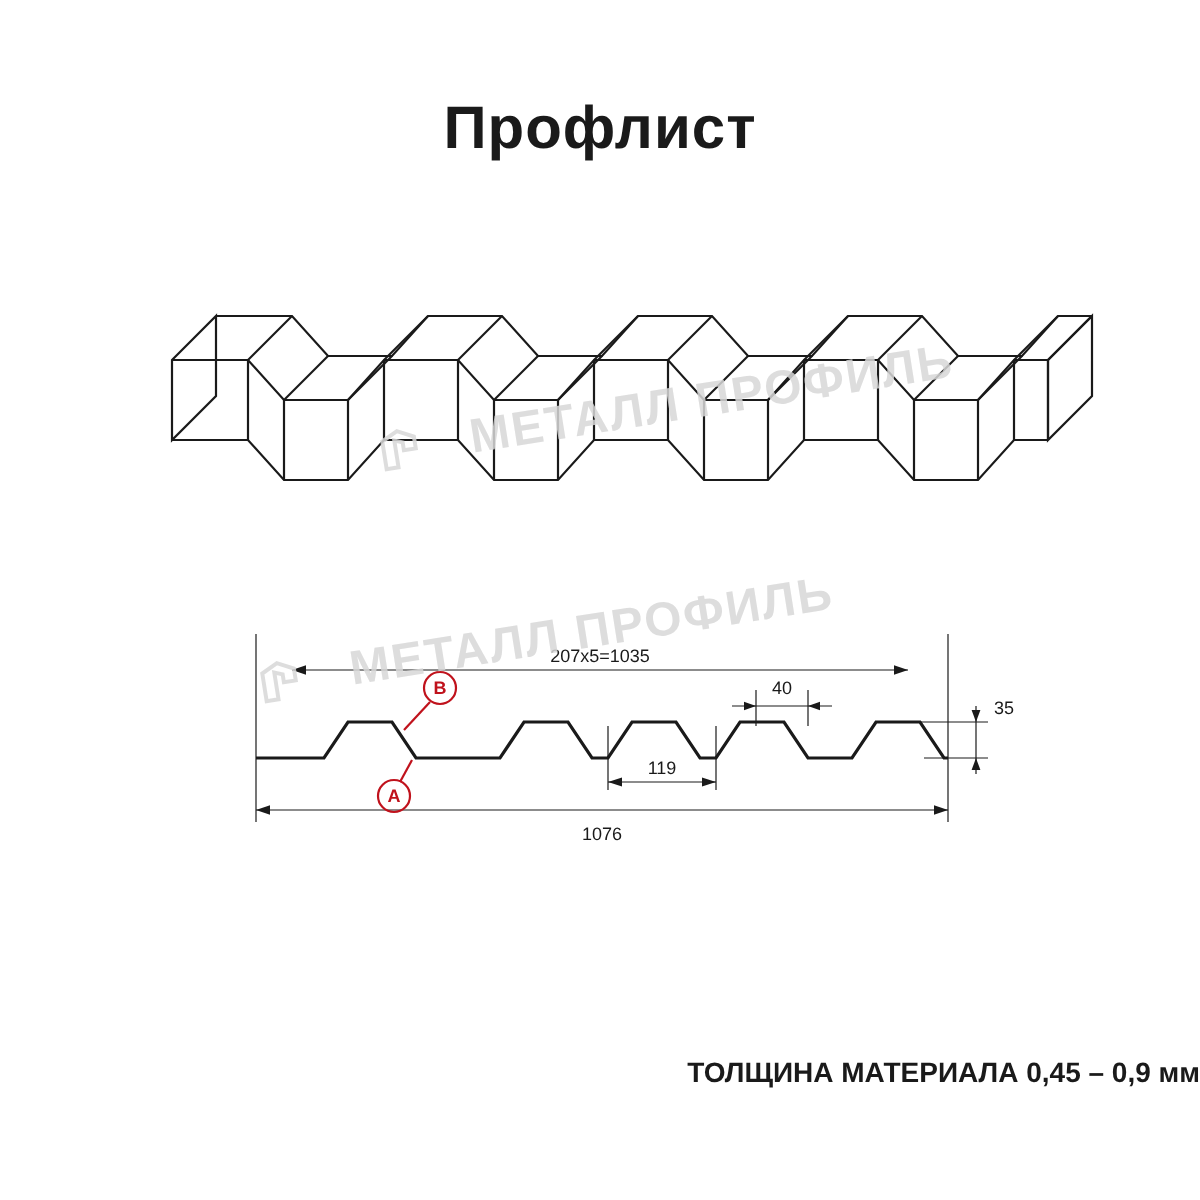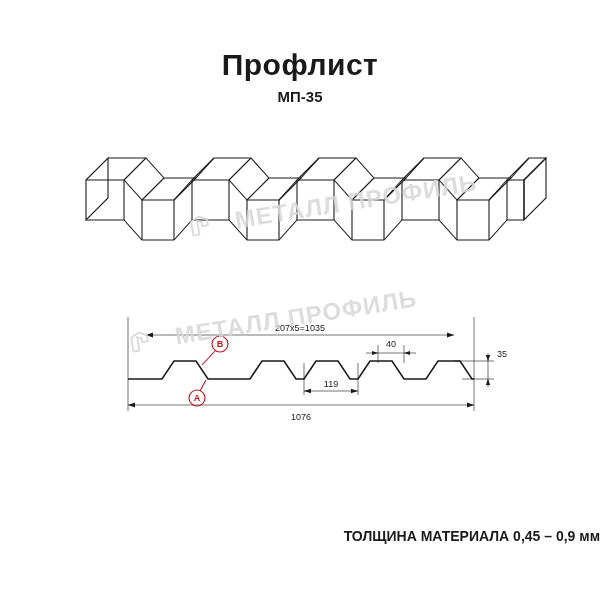--- a/index.html
+++ b/index.html
@@ -105,21 +105,20 @@
     font-weight: bold;
     fill: #c0121c;
   }
 </style>
 </head>
 <body>
 
 <div class="page">
 
   <div class="title">Профлист</div>
-  <div class="subtitle">МП-35</div>
 
   <div class="iso-wrap">
     <svg width="512" height="140" viewBox="0 0 512 140">
       <g fill="none" stroke="#1a1a1a" stroke-width="1.1" stroke-linejoin="miter" stroke-linecap="butt">
 
         <path d="M40 50 L62 28 L62 68 L40 90 Z"></path>
 
         <path d="M62 28
                  L100 28 L118 48 L150 48 L168 28 L205 28
                  L223 48 L255 48 L273 28 L310 28

